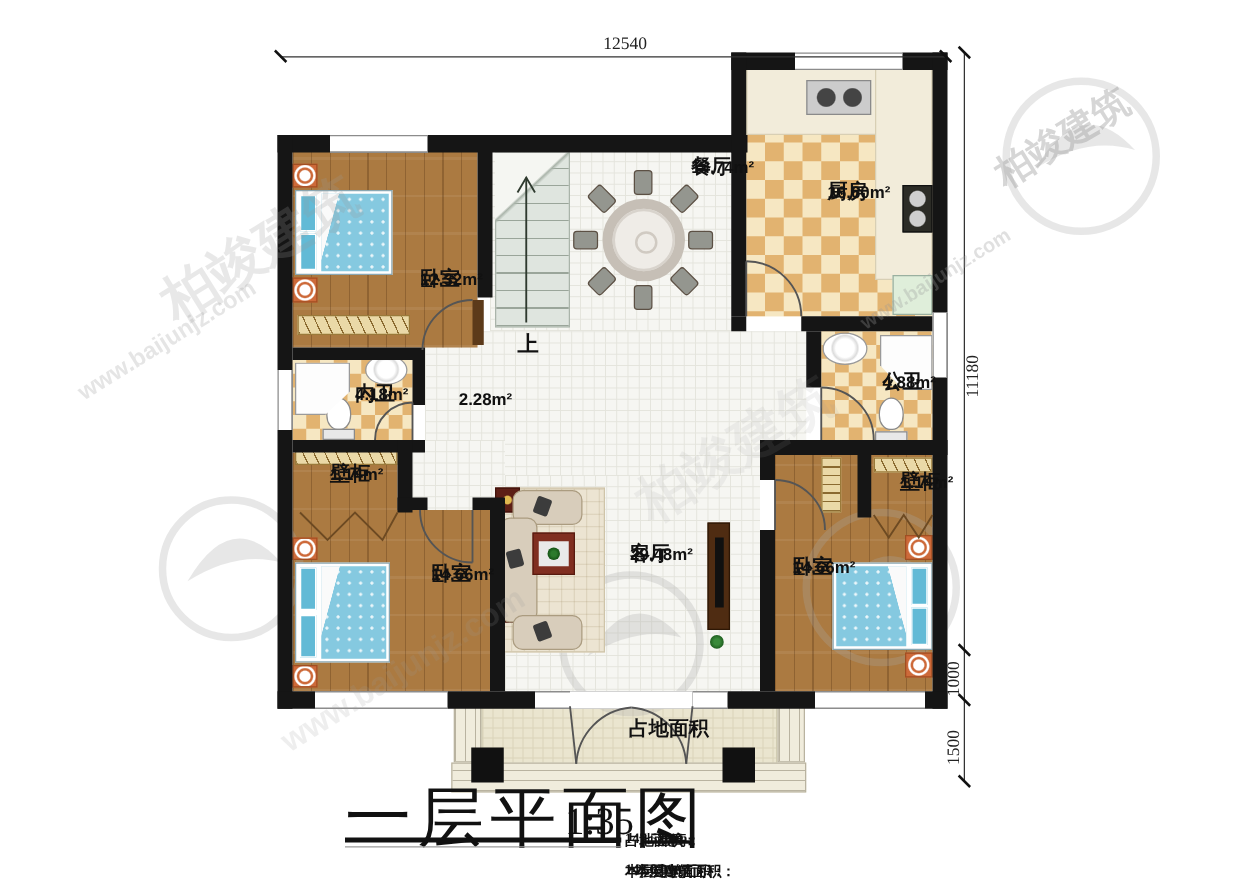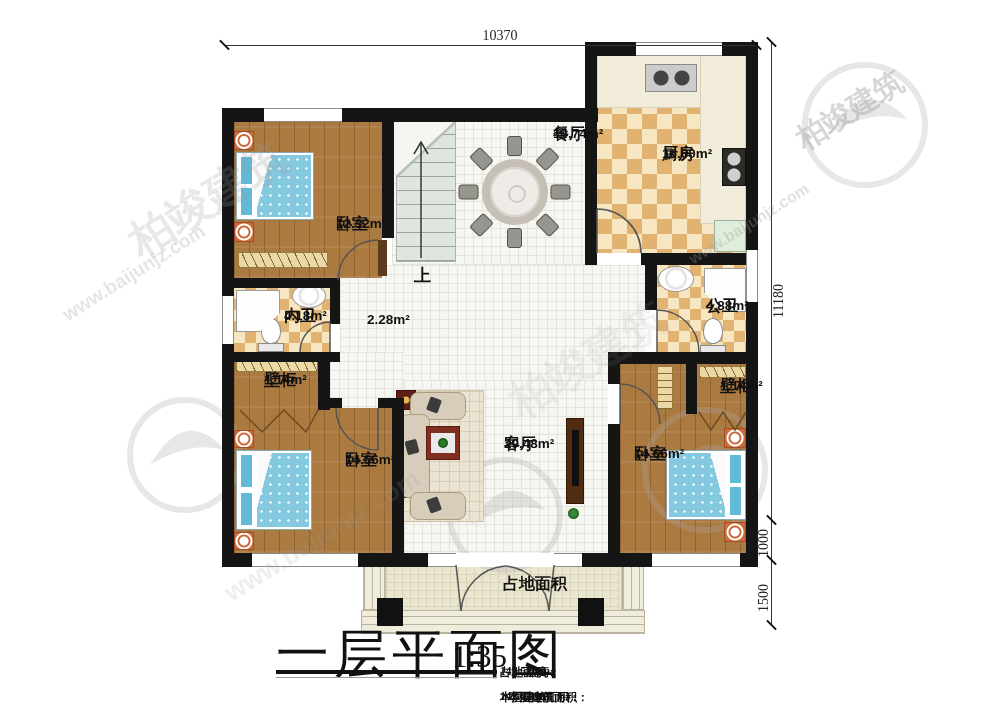--- a/index.html
+++ b/index.html
@@ -309,21 +309,21 @@
     <div class="rarea">14.66m²</div>
   </div>
   <div class="rlabel" style="left:503px;top:576px;">
     <div class="rname">占地面积</div>
   </div>
   <div class="uplabel" style="left:414px;top:264px;">上</div>
 
   <div class="dimline" style="left:224px;top:45px;width:532px;height:1px;"></div>
   <div class="tick" style="left:218px;top:44px;"></div>
   <div class="tick" style="left:750px;top:44px;"></div>
-  <div class="dimtext" style="left:440px;top:28px;width:120px;">10370</div>
+  <div class="dimtext" style="left:440px;top:28px;width:120px;">12540</div>
 
   <div class="dimline" style="left:771px;top:42px;width:1px;height:583px;"></div>
   <div class="tick" style="left:765px;top:41px;"></div>
   <div class="tick" style="left:765px;top:519px;"></div>
   <div class="tick" style="left:765px;top:559px;"></div>
   <div class="tick" style="left:765px;top:624px;"></div>
   <div class="dimtext v" style="left:749px;top:293px;width:60px;">11180</div>
   <div class="dimtext v" style="left:734px;top:535px;width:60px;">1000</div>
   <div class="dimtext v" style="left:734px;top:590px;width:60px;">1500</div>
 

